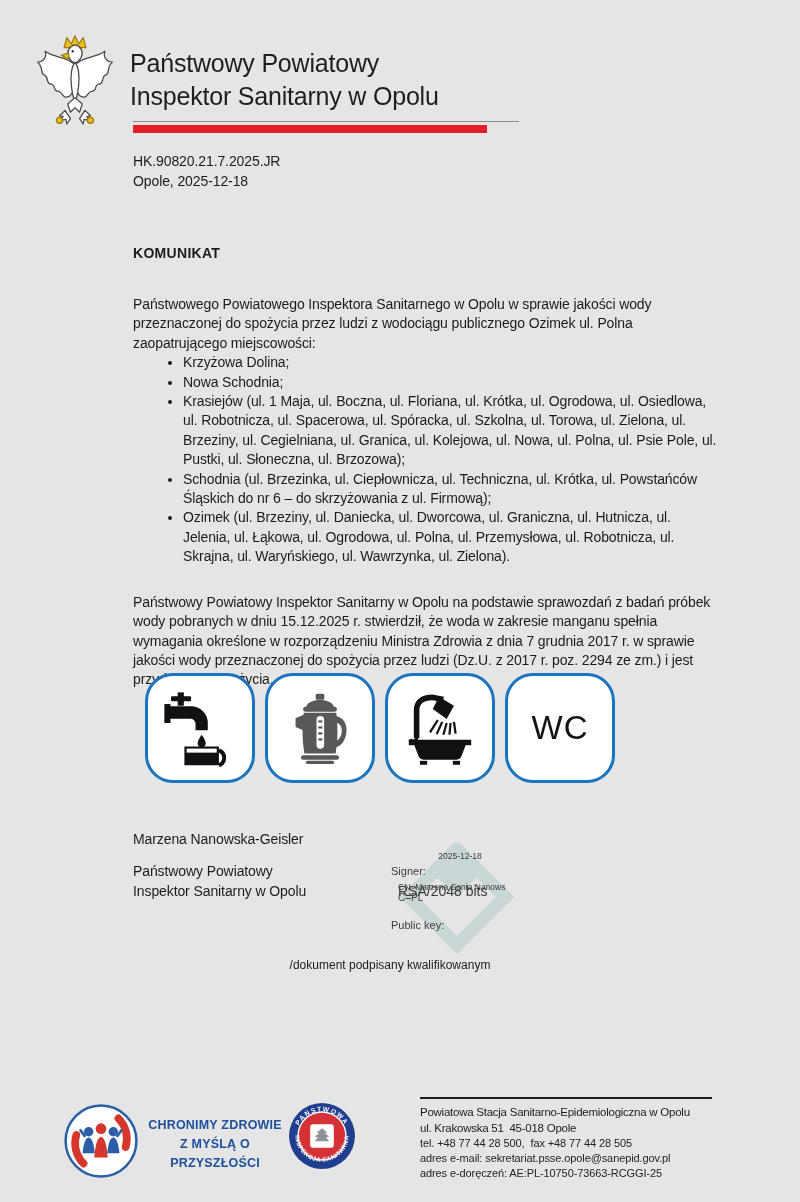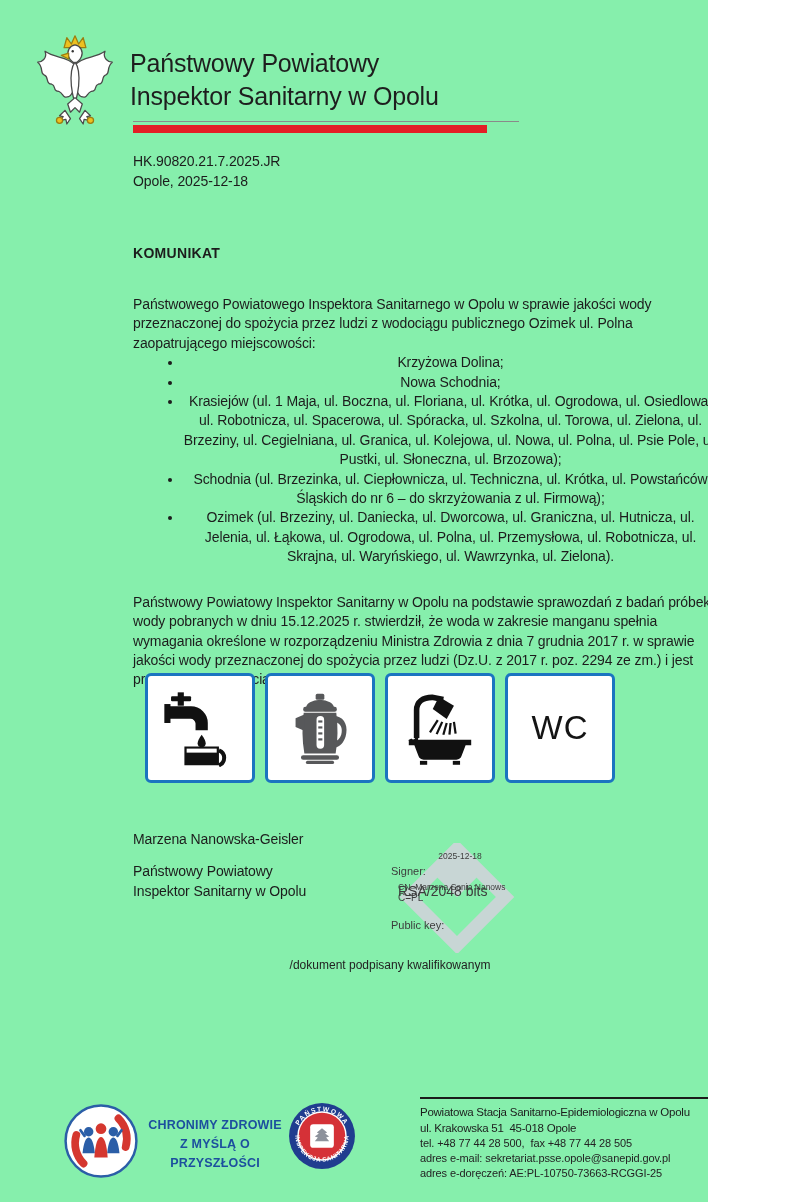--- a/index.html
+++ b/index.html
@@ -1,38 +1,38 @@
 <!DOCTYPE html>
 <html><head>
 <meta charset="utf-8">
 <style>
   html,body{margin:0;padding:0;background:#ffffff;}
-  .page{position:relative;width:708px;height:1202px;background:#86efac;
+  .page{position:relative;width:800px;height:1202px;background:#e5e5e5;
         font-family:"Liberation Sans","DejaVu Sans",sans-serif;color:#1c1c1c;overflow:hidden;}
   .abs{position:absolute;}
 
   
   .hdr-title{left:130px;top:47px;font-size:25px;line-height:33px;color:#1e1e1e;letter-spacing:-0.2px;}
   .rule-gray{left:133px;top:121px;width:386px;height:1px;background:#8a8a8a;}
   .rule-red{left:133px;top:125px;width:354px;height:8px;background:#e31e26;}
 
   
   .meta{left:133px;top:151px;font-size:14px;line-height:20px;letter-spacing:-0.1px;}
   .komunikat{left:133px;top:245px;font-size:14px;font-weight:bold;letter-spacing:0.3px;}
 
   
   .body-col{left:133px;top:295px;width:585px;font-size:14px;line-height:19.4px;letter-spacing:-0.12px;}
   .b{font-weight:normal;}
   ul.loc{margin:0;padding:0 0 0 50px;list-style:disc;}
-  ul.loc li{margin:0;padding:0;text-align:center;}
+  ul.loc li{margin:0;padding:0;}
   .p2{margin-top:26px;}
 
   
   .icon-box{position:absolute;top:673px;width:104px;height:104px;border:3px solid #1b74c0;
-            border-radius:6px;background:#fff;display:flex;align-items:center;justify-content:center;}
+            border-radius:28px;background:#fff;display:flex;align-items:center;justify-content:center;}
   .wc{font-size:33px;color:#141414;letter-spacing:1px;}
 
   
   .sig-name{left:133px;top:831px;font-size:14px;letter-spacing:-0.1px;}
   .sig-title{left:133px;top:861px;font-size:14px;line-height:20px;letter-spacing:-0.1px;}
   .stamp-date{left:408px;top:851px;width:104px;text-align:center;font-size:8.5px;color:#3c3c3c;}
   .stamp-lab1{left:391px;top:865px;font-size:11px;color:#3c3c3c;}
   .stamp-cn{left:398px;top:882px;font-size:8.5px;color:#3c3c3c;}
   .stamp-c{left:398px;top:892px;font-size:10px;color:#3c3c3c;}
   .stamp-lab2{left:391px;top:919px;font-size:11px;color:#3c3c3c;}

